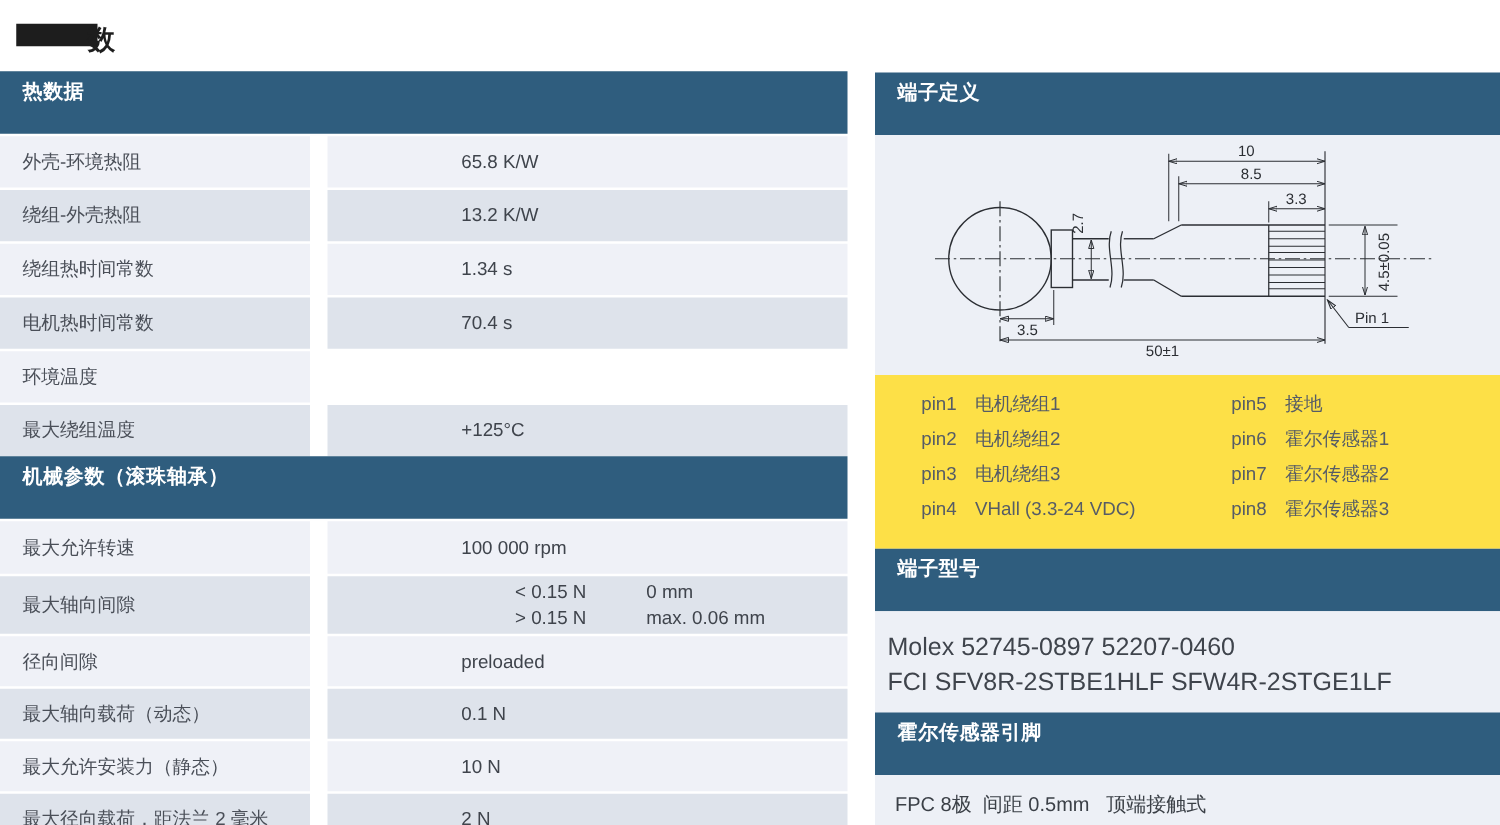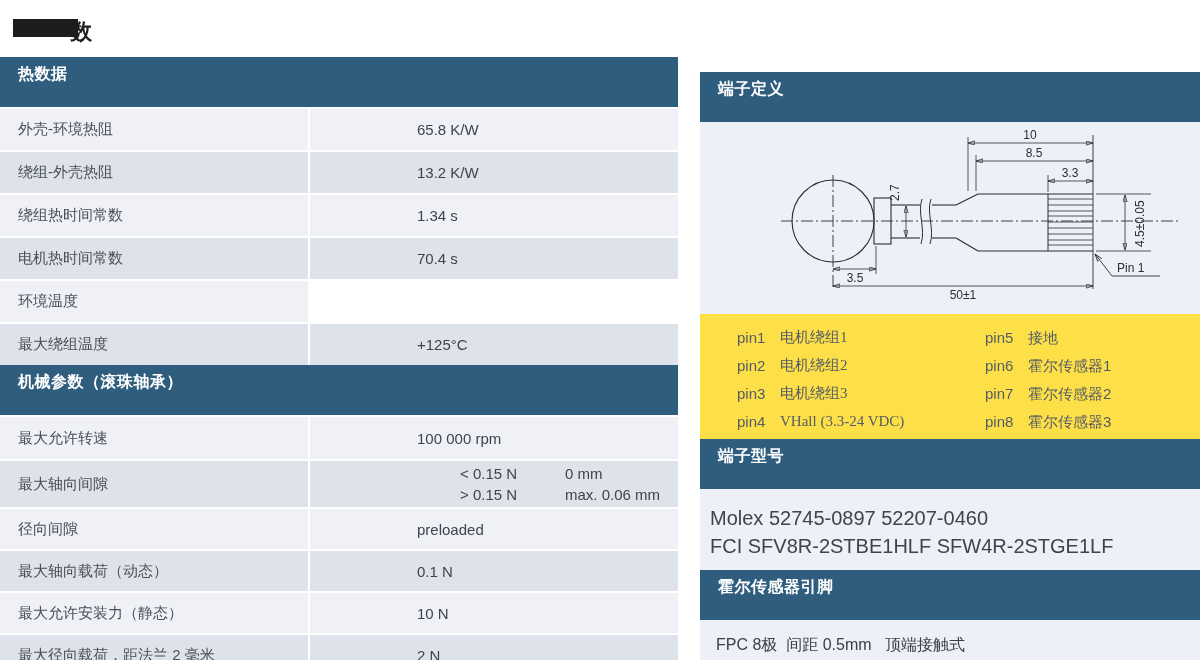--- a/index.html
+++ b/index.html
@@ -13,33 +13,33 @@
   .black-char { position:absolute; left:57px; top:3px; font-size:22px; font-weight:900; color:#1d1d1d; }
 
   
   .sec-header { background:#2f5d7e; color:#ffffff; font-weight:bold; font-size:16px;
     height:50px; line-height:34px; padding-left:18px; letter-spacing:0.5px; }
   .dtable { position:absolute; left:0; width:678px; }
   .trow { display:flex; margin-top:2px; }
   .trow:nth-child(even) .cell { background:#eff1f7; }
   .trow:nth-child(odd)  .cell { background:#dee3eb; }
   .cell { display:flex; flex-direction:column; justify-content:center; }
-  .tlabel { width:308px; margin-right:2px; padding-left:18px; font-size:15px; color:#4a4f58; }
+  .tlabel { width:248px; margin-right:14px; padding-left:18px; font-size:15px; color:#4a4f58; }
   .tval { flex:1; padding-left:107px; font-size:15px; color:#3f444c; }
   .h41 { height:41px; } .h40 { height:40px; } .h42 { height:42px; } .h46 { height:46px; }
   .vline { display:flex; line-height:21px;margin-left:43px; }
   .vcol1 { width:105px; }
 
   
   .rsec { position:absolute; left:700px; width:500px; }
-  .panel { background:#edf0f6;padding-left:33px; }
+  .panel { background:#edf0f6; }
   .pin-panel { background:#fde047; padding-top:13px; }
   .pin-row { display:flex; height:28px; line-height:21px; font-size:15px; color:#565c66; }
   .pin-l-name { margin-left:37px; width:43px; }
-  .pin-l-desc { width:205px;font-family:Liberation Serif, serif; }
+  .pin-l-desc { width:205px; }
   .pin-r-name { width:43px; }
   .pin-r-desc { flex:1; }
   .model-panel { background:#edf0f6; padding:15px 0 0 10px; }
   .model-line { font-size:20px; color:#3f444c; line-height:28px; }
   .hall-panel { background:#edf0f6; height:50px; line-height:50px; padding-left:16px;
     font-size:16px; color:#3b4047; white-space:pre; }
 
   svg text { font-family:"Liberation Sans","DejaVu Sans",sans-serif; font-size:12px; fill:#2b2e33; }
   svg line, svg path, svg rect, svg circle { stroke:#2b2e33; fill:none; }
 </style>
@@ -110,21 +110,21 @@
     <div class="trow">
       <div class="cell tlabel h40">最大允许安装力（静态）</div>
       <div class="cell tval h40">10 N</div>
     </div>
     <div class="trow">
       <div class="cell tlabel h40">最大径向载荷，距法兰 2 毫米</div>
       <div class="cell tval h40">2 N</div>
     </div>
   </section>
 
-  <section class="rsec" style="top:72px;">
+  <section class="rsec" style="top:58px;">
     <div class="sec-header">端子定义</div>
 
     <div class="panel" style="height:192px;">
       <svg width="500" height="192" viewBox="700 91 500 192">
         <defs>
           <marker id="arr" markerWidth="10" markerHeight="8" refX="8.5" refY="3" orient="auto-start-reverse">
             <path d="M0,0.4 L8.5,3 L0,5.6 z" fill="#2b2e33" stroke="none"></path>
           </marker>
         </defs>
 

